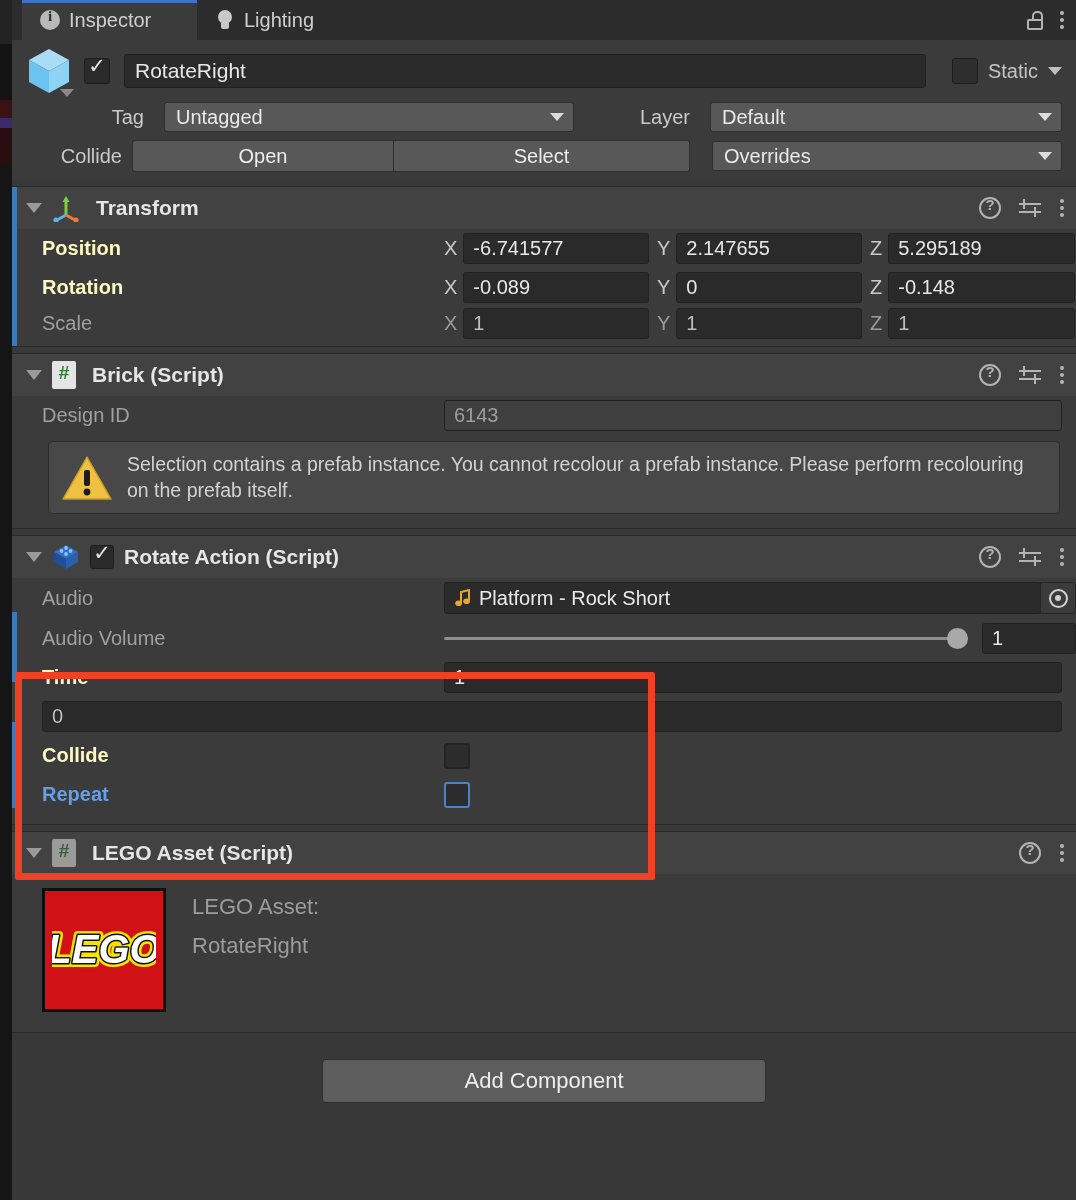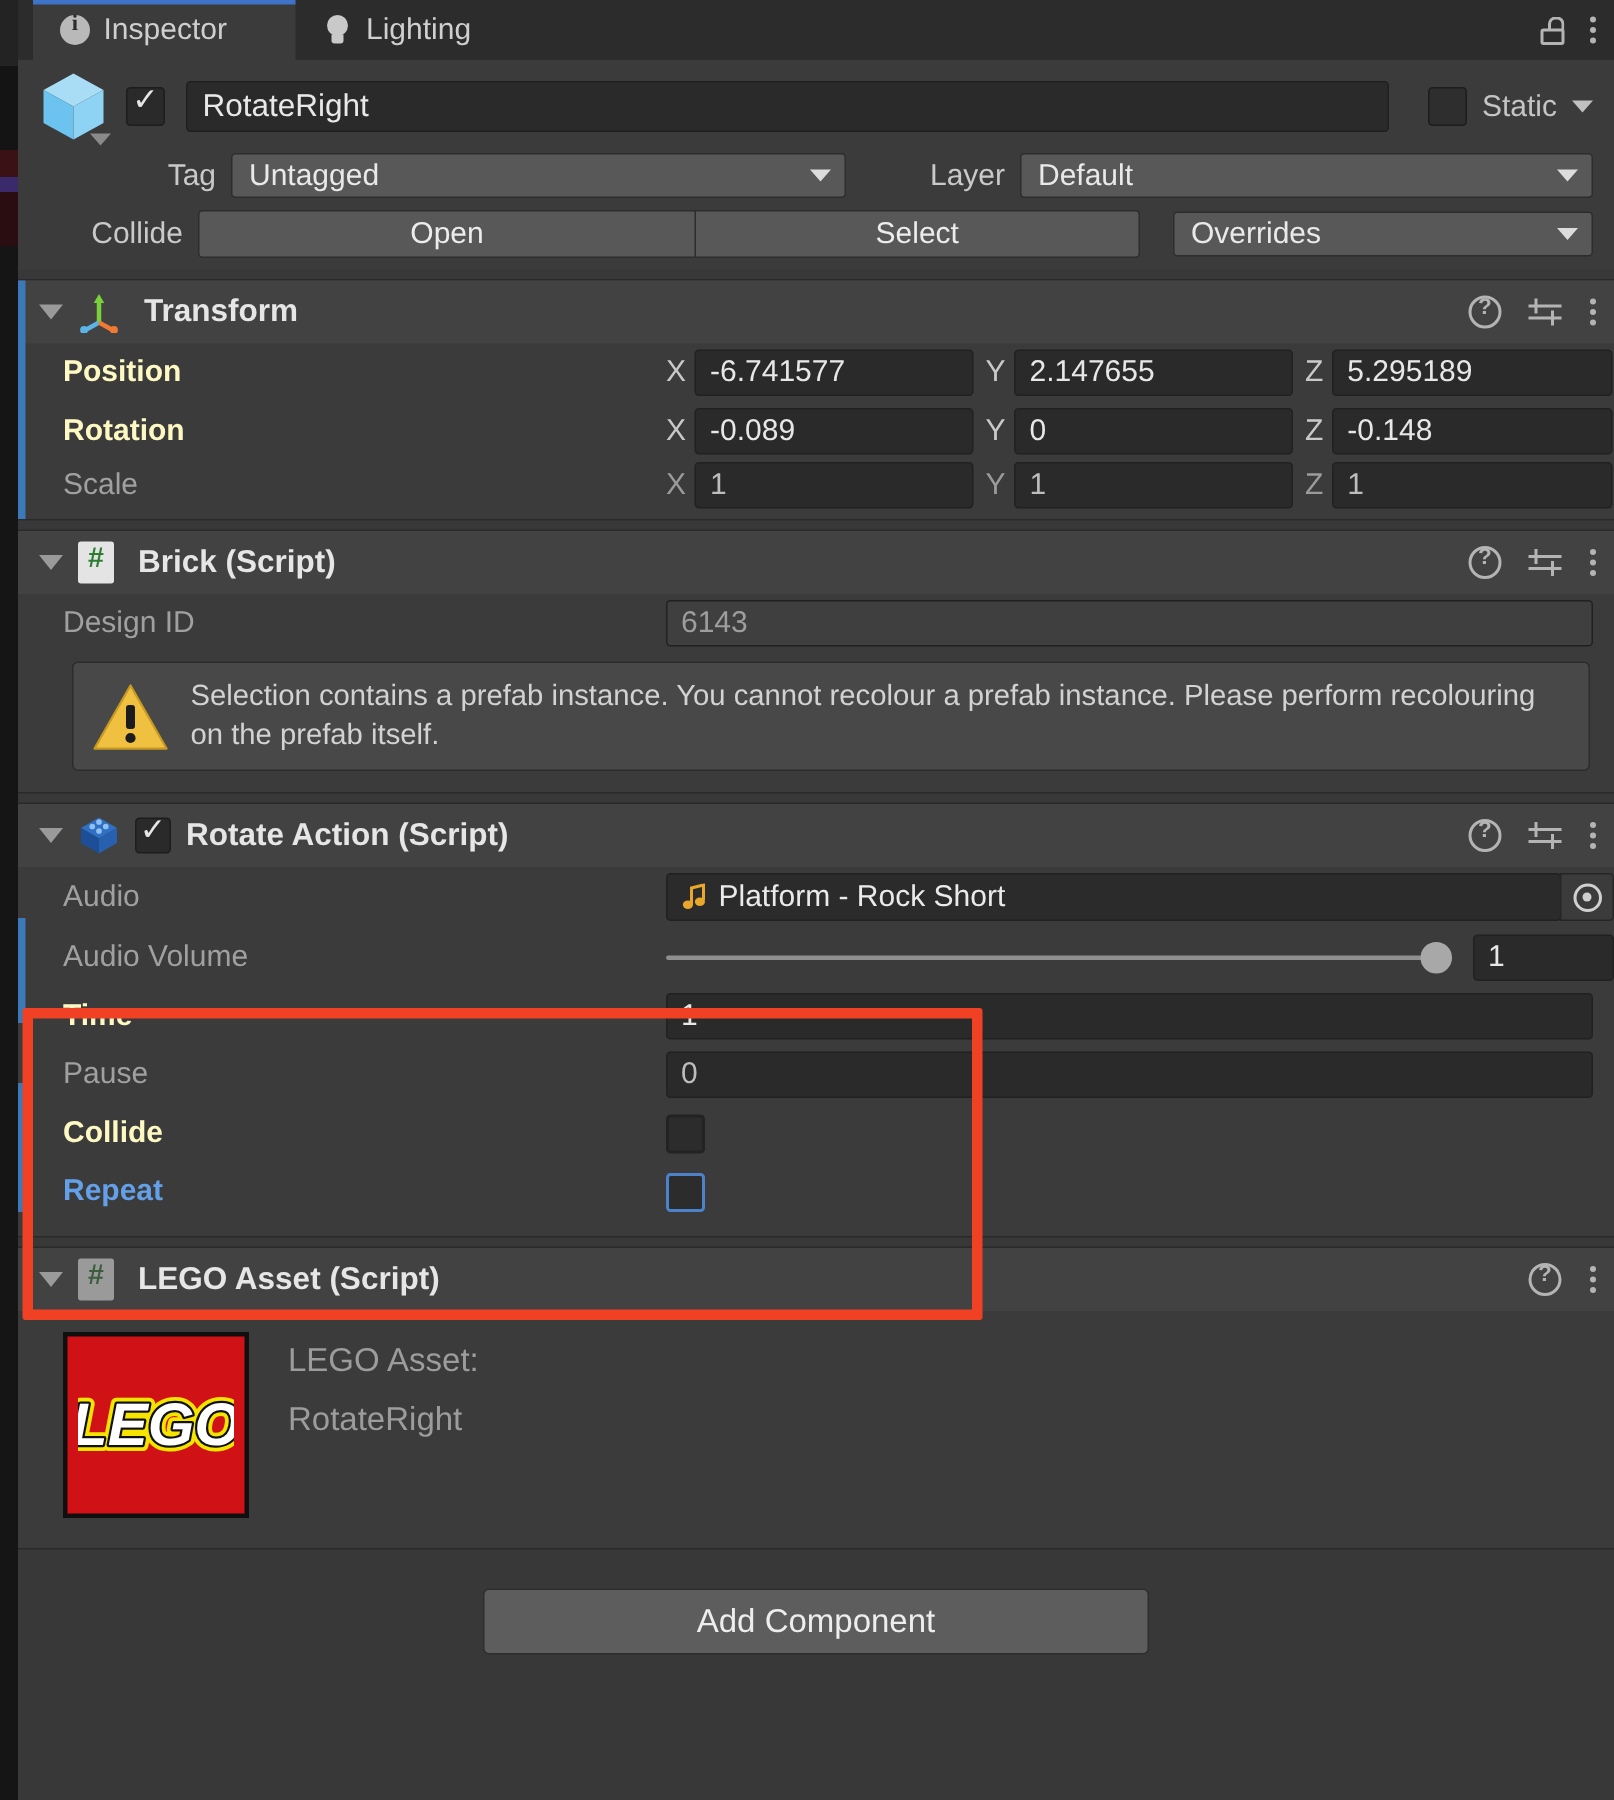--- a/index.html
+++ b/index.html
@@ -61,21 +61,21 @@
   .cbox.checked::after { content:"✓"; position:absolute; left:0; right:0; top:-5px;
     text-align:center; font-size:21px; color:#e6e6e6; }
   .namefield { flex:1; height:34px; background:#2a2a2a; border:1px solid #1f1f1f;
     border-radius:3px; display:flex; align-items:center; padding:0 10px;
     font-size:21px; color:#e8e8e8; margin-left:2px; }
   .static-wrap { display:flex; align-items:center; gap:10px; margin-left:14px; }
   .static-wrap .cbox { background:#2e2e2e; }
   .caret-dn { width:0; height:0; border-left:7px solid transparent;
     border-right:7px solid transparent; border-top:8px solid #c0c0c0; }
 
-  #row-tag { height:42px; gap:0; margin-top:4px; }
+  #row-tag { height:42px; gap:10px; margin-top:4px; }
   .lbl-inline { font-size:20px; color:#c9c9c9; white-space:nowrap; }
   .dropdown { height:30px; background:#585858; border:1px solid #2d2d2d;
     border-radius:3px; display:flex; align-items:center; justify-content:space-between;
     padding:0 9px 0 11px; color:#e9e9e9; font-size:20px; }
   .dropdown .caret-dn { border-top-color:#dcdcdc; }
 
   #row-prefab { height:40px; gap:0; margin-top:2px; padding-bottom:8px; }
   .pbtn { height:32px; background:#585858; border:1px solid #2d2d2d;
     display:flex; align-items:center; justify-content:center; color:#ececec;
     font-size:20px; }
@@ -243,21 +243,21 @@
       </span>
       <span class="lbl-inline" style="width:116px;text-align:right;padding-right:10px;">Layer</span>
       <span class="dropdown" style="flex:1;">
         <span>Default</span>
         <span class="caret-dn"></span>
       </span>
     </div>
 
     <div class="hrow" id="row-prefab">
       <span class="lbl-inline" style="width:106px;text-align:right;padding-right:10px;">Collide</span>
-      <span class="pbtn" style="width:332px;border-radius:3px 0 0 3px;">Open</span>
+      <span class="pbtn" style="width:262px;border-radius:3px 0 0 3px;">Open</span>
       <span class="pbtn" style="width:296px;border-radius:0 3px 3px 0;border-left:none;">Select</span>
       <span class="dropdown" style="flex:1;margin-left:22px;">
         <span>Overrides</span>
         <span class="caret-dn"></span>
       </span>
     </div>
   </div>
 
   <div class="comp">
     <div class="ovr-bar" style="top:0;height:100%;"></div>
@@ -442,21 +442,20 @@
           <span class="knob"></span>
       </span>
       <span class="field numfield">1</span>
     </div>
 
     <div class="frow" style="height:39px;">
       <span class="flabel ovr">Time</span>
       <span class="field" style="flex:1;margin-right:14px;">1</span>
     </div>
     <div class="frow" style="height:39px;">
-      <span class="flabel dim">Pause</span>
       <span class="field dim" style="flex:1;margin-right:14px;">0</span>
     </div>
     <div class="frow" style="height:39px;">
       <span class="flabel ovr">Collide</span>
       <span class="ckbox"></span>
     </div>
     <div class="frow" style="height:39px;">
       <span class="flabel mod">Repeat</span>
       <span class="ckbox modified"></span>
     </div>

